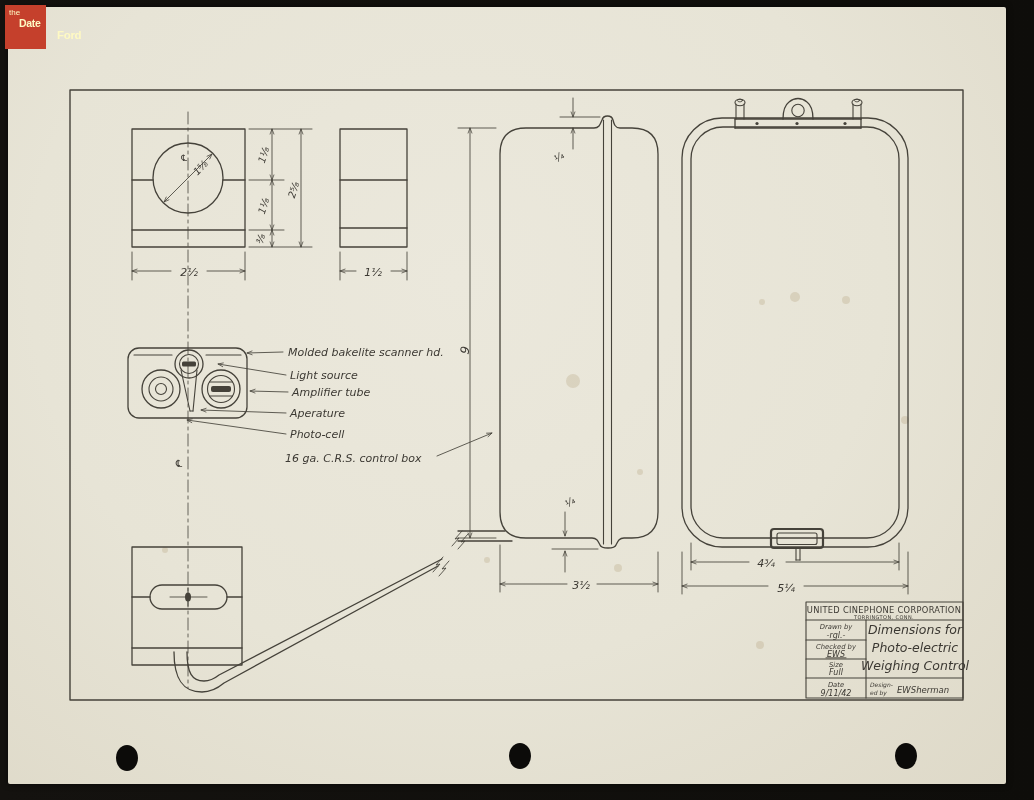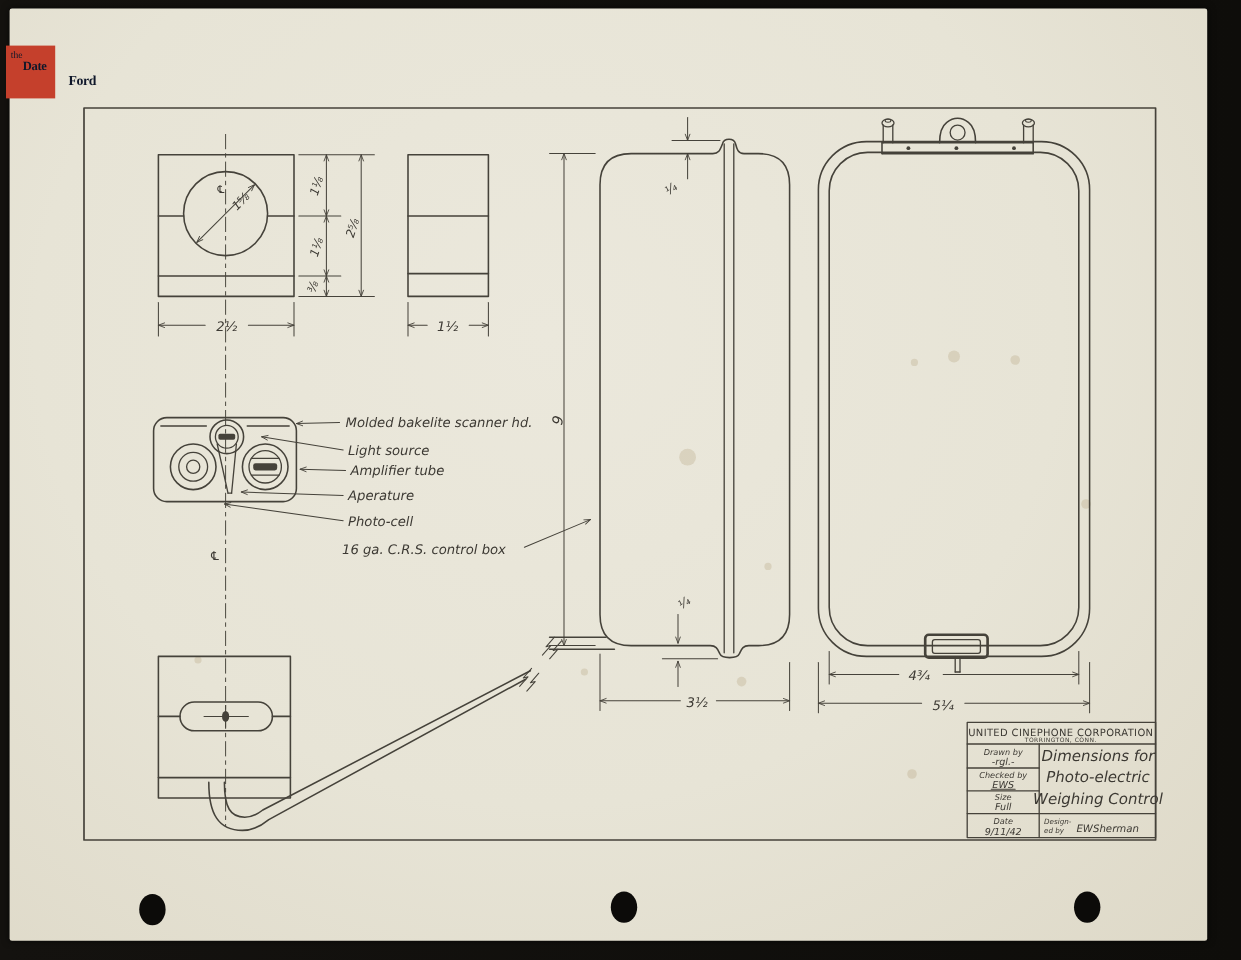--- a/index.html
+++ b/index.html
@@ -20,22 +20,22 @@
   .t11{font-size:11px;}
   .t12{font-size:12px;}
   .tb-label{font-size:6.8px;text-anchor:middle;}
   .tb-val{font-size:8px;text-anchor:middle;}
   .tb-company{font-size:8.3px;text-anchor:middle;font-style:normal;letter-spacing:.3px;}
   .tb-loc{font-size:5px;text-anchor:middle;font-style:normal;letter-spacing:.4px;}
   .tb-title{font-size:12.5px;text-anchor:middle;}
   .dimt{text-anchor:middle;font-size:11px;}
   .stain{fill:#8a6a30;opacity:.16;}
   
-  #logo{position:absolute;left:5px;top:5px;width:41px;height:44px;background:#c5402c;color:#0f172a;
-        font-family:Liberation Serif, serif;line-height:1;margin-top:33px;}
+  #logo{position:absolute;left:5px;top:5px;width:41px;height:44px;background:#c5402c;color:#fef9c3;
+        font-family:Liberation Sans, sans-serif;line-height:1;}
   #logo .the{font-size:8px;margin:4px 0 0 4px;}
   #logo .henry{font-size:10.5px;font-weight:bold;margin:1px 0 0 14px;letter-spacing:-.3px;}
   #logo .ford{font-size:11.5px;font-weight:bold;margin:1px 0 0 8px;letter-spacing:-.3px;padding-left:44px;}
 </style>
 </head>
 <body>
 
 <div id="stage">
   <div id="paper"></div>
 

